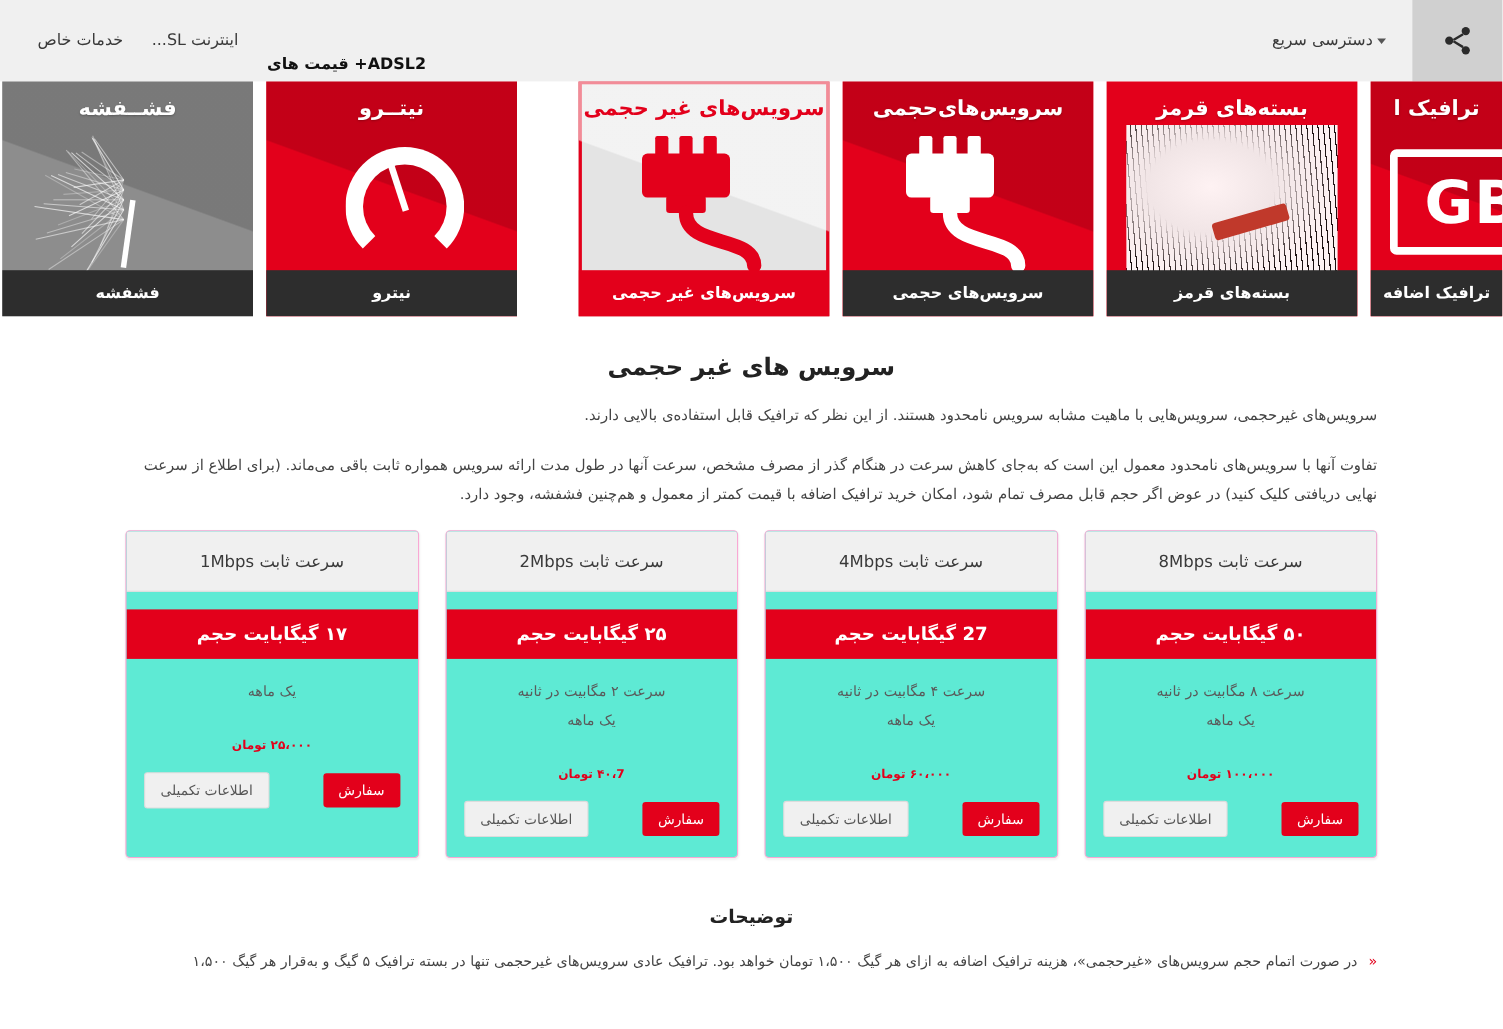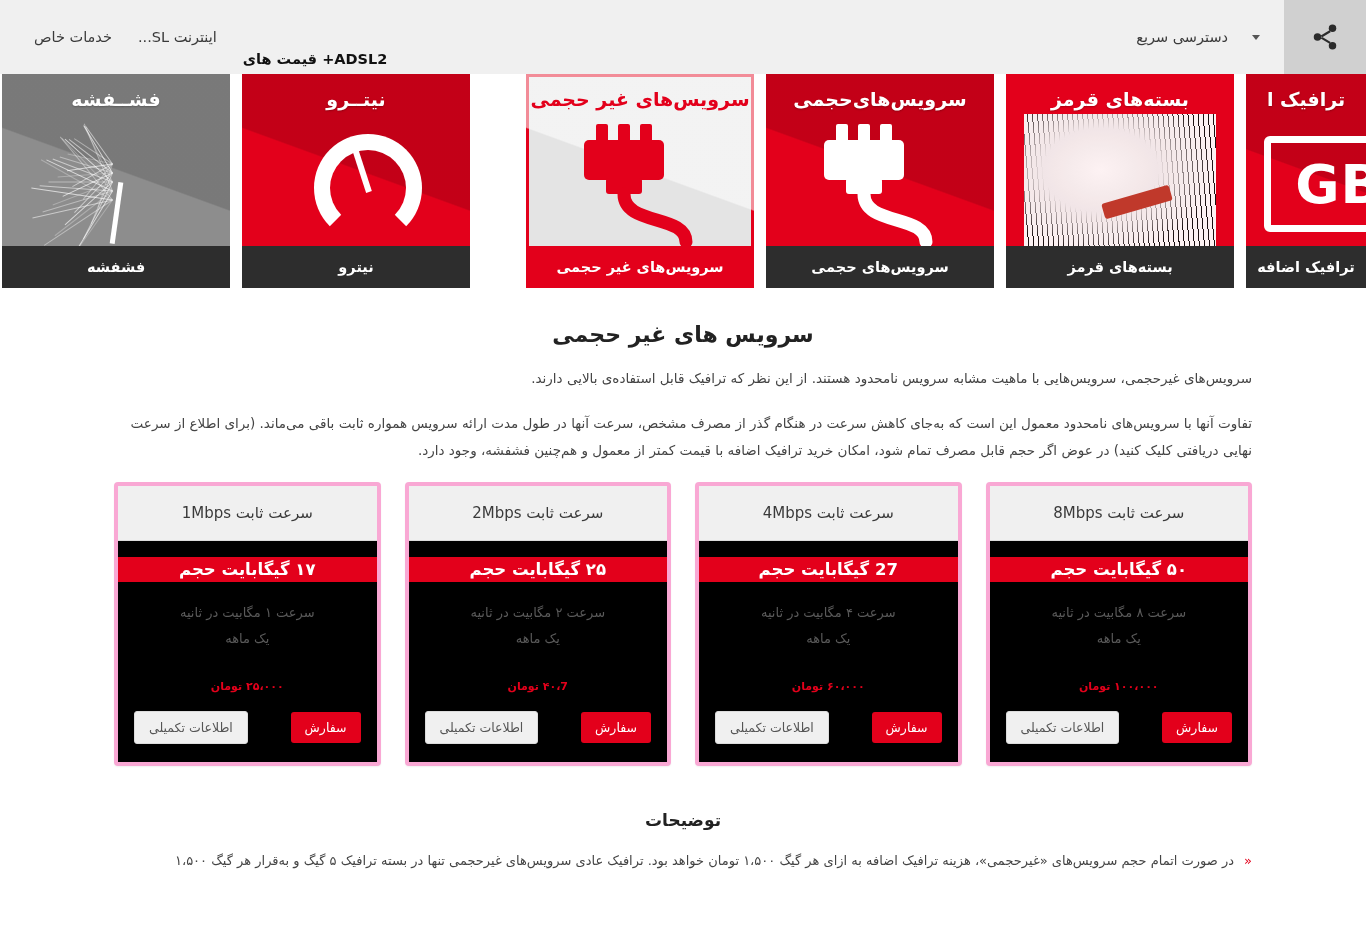--- a/index.html
+++ b/index.html
@@ -24,21 +24,21 @@
     width: 82px;
     background: #d0d0d0;
     display: flex;
     align-items: center;
     justify-content: center;
   }
   .share-icon { width: 30px; height: 30px; }
   .quick-access {
     display: flex;
     align-items: center;
-    gap: 24px;
+    gap: 4px;
     padding: 0 24px;
     font-size: 14.5px;
     color: #3a3a3a;
   }
   .caret-down {
     width: 0; height: 0;
     border-left: 4.5px solid transparent;
     border-right: 4.5px solid transparent;
     border-top: 5px solid #555;
     display: inline-block;
@@ -218,41 +218,41 @@
 
   
   .cards {
     display: flex;
     gap: 24px;
     margin-top: 14px;
     direction: rtl;
   }
   .card {
     flex: 1 1 0;
-    background: #000000;
-    border: 4px solid #f9a8d4;
+    background: #5eead4;
+    border: 1px solid #f9a8d4;
     border-radius: 4px;
     box-shadow: 0 1px 2px rgba(0,0,0,.06);
     overflow: hidden;
     text-align: center;
   }
   .card-head {
     background: #f0f0f0;
     border-bottom: 1px solid #dcdcdc;
     font-size: 15px;
     color: #3a3a3a;
     padding: 18px 10px;
     font-weight: normal;
   }
   .card-band {
     background: #e3001b;
     color: #fff;
     font-size: 16.5px;
     font-weight: bold;
-    padding: 3px 8px;
+    padding: 13px 8px;
     margin-top: 16px;
   }
   .card-lines {
     font-size: 13px;
     color: #5a5a5a;
     line-height: 2.0;
     padding: 18px 10px 4px 10px;
   }
   .card-price {
     color: #e3001b;
@@ -502,21 +502,20 @@
       <div class="card-actions">
         <button class="btn-order">سفارش</button>
         <button class="btn-info">اطلاعات تکمیلی</button>
       </div>
     </div>
 
     <div class="card">
       <div class="card-head">سرعت ثابت 1Mbps</div>
       <div class="card-band">۱۷ گیگابایت حجم</div>
       <div class="card-lines">
-        <div>سرعت ۱ مگابیت در ثانیه</div>
         <div>یک ماهه</div>
       </div>
       <div class="card-price">۲۵،۰۰۰ تومان</div>
       <div class="card-actions">
         <button class="btn-order">سفارش</button>
         <button class="btn-info">اطلاعات تکمیلی</button>
       </div>
     </div>
 
   </div>

